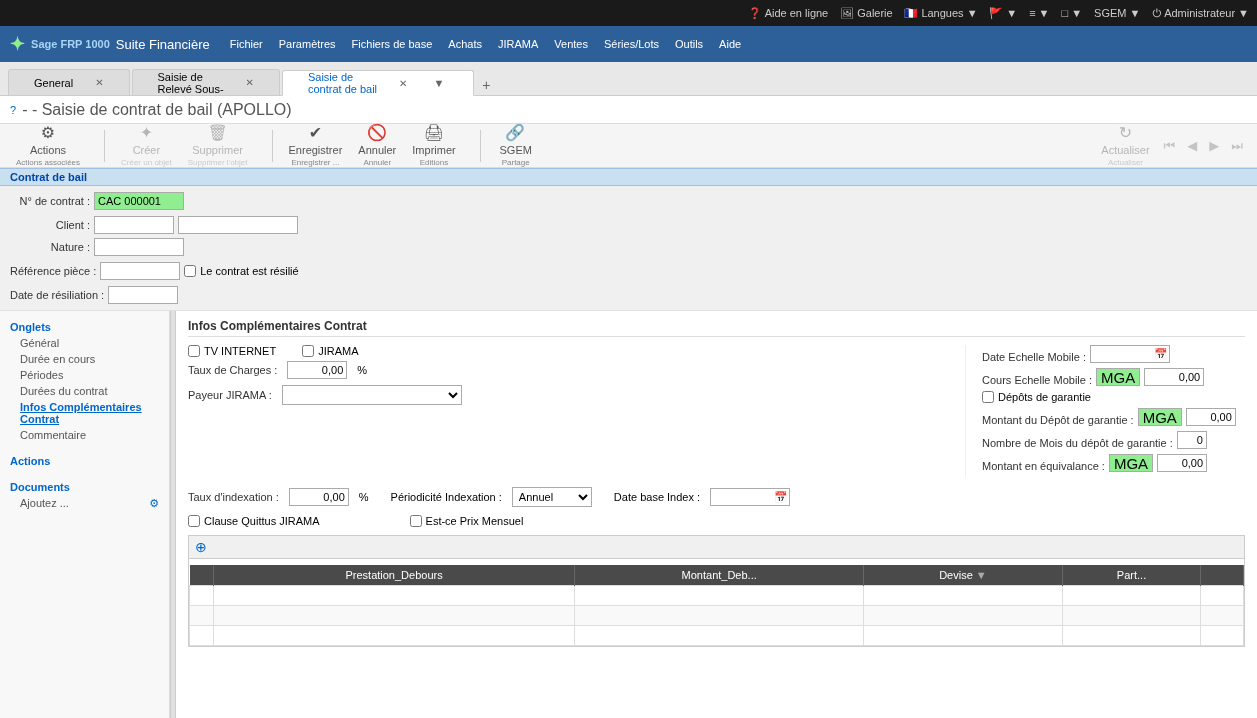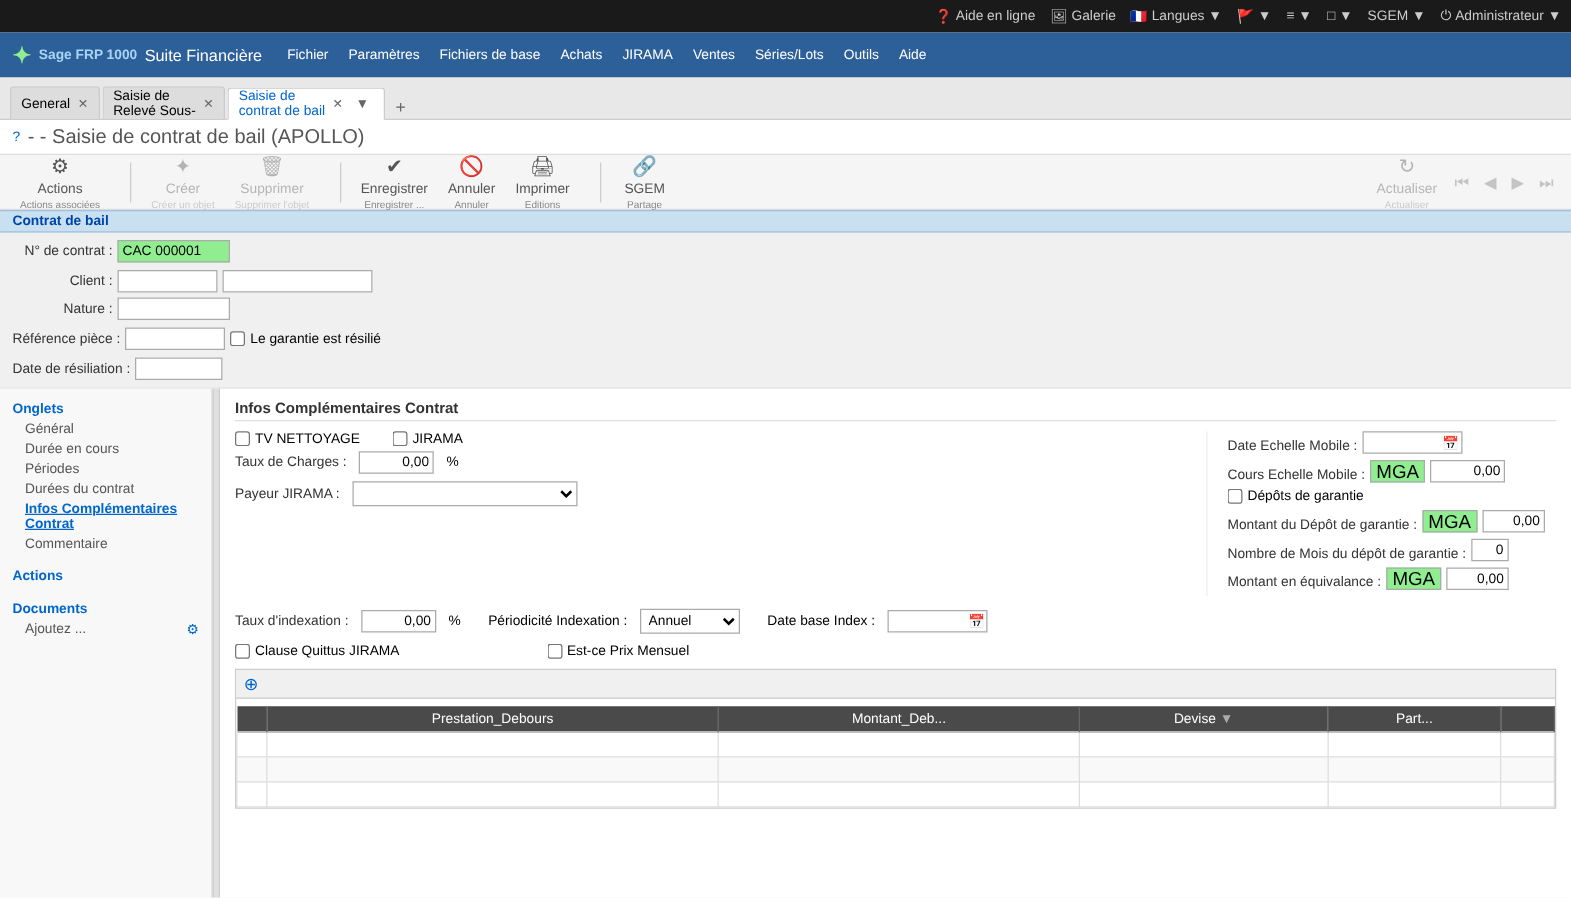--- a/index.html
+++ b/index.html
@@ -39,24 +39,24 @@
     .tab-bar {
       background: #e8e8e8;
       height: 34px;
       display: flex;
       align-items: flex-end;
       padding: 0 8px;
       border-bottom: 1px solid #ccc;
     }
     .tab {
       height: 26px;
-      padding: 0 8px;
+      padding: 0 25px;
       display: flex;
       align-items: center;
-      gap: 6px;
+      gap: 22px;
       cursor: pointer;
       border: 1px solid #ccc;
       border-bottom: none;
       background: #ddd;
       font-size: 11px;
       margin-right: 2px;
       border-radius: 3px 3px 0 0;
     }
     .tab.active {
       background: white;
@@ -459,21 +459,21 @@
   <div class="inline-form" style="margin-top:4px">
     <div class="field-group">
       <span class="form-label">Nature :</span>
       <input type="text" class="form-input" style="width: 90px;" value="">
     </div>
     <div class="field-group">
       <span class="form-label">Référence pièce :</span>
       <input type="text" class="form-input" style="width: 80px;" value="">
       <label class="checkbox-label">
         <input type="checkbox" class="form-checkbox" style="">
-        <span>Le garantie est résilié</span>
+        <span>Le contrat est résilié</span>
       </label>
     </div>
     <div class="field-group">
       <span class="form-label">Date de résiliation :</span>
       <input type="text" class="form-input" style="width: 70px;" value="">
     </div>
   </div>
 </div>
 
 <div class="main-content">
@@ -500,21 +500,21 @@
     <div class="panel-title">Infos Complémentaires Contrat</div>
 
     <div class="two-col">
 
       <div class="col-left">
 
 
         <div class="form-row">
           <label class="checkbox-label">
             <input type="checkbox" class="form-checkbox" style="">
-            <span>TV NETTOYAGE</span>
+            <span>TV INTERNET</span>
           </label>
           <label class="checkbox-label" style="margin-left:16px">
             <input type="checkbox" class="form-checkbox" style="">
             <span>JIRAMA</span>
           </label>
         </div>
 
         <div class="form-row" style="margin-top:4px">
           <span class="form-label">Taux de Charges :</span>
           <input type="text" class="input-num" value="0,00" style="">
@@ -587,21 +587,21 @@
         <input type="text" class="form-input" style="width: 80px;" value="">
         <span class="cal-icon">📅</span>
       </div>
     </div>
 
     <div class="form-row" style="margin-top:8px">
       <label class="checkbox-label">
         <input type="checkbox" class="form-checkbox" style="">
         <span>Clause Quittus JIRAMA</span>
       </label>
-      <label class="checkbox-label" style="margin-left:108px">
+      <label class="checkbox-label" style="margin-left:80px">
         <input type="checkbox" class="form-checkbox" style="">
         <span>Est-ce Prix Mensuel</span>
       </label>
     </div>
 
     <div class="full-width-section">
       <div class="grid-container">
         <div class="grid-toolbar">
           <span class="grid-add-btn">⊕</span>
         </div>

